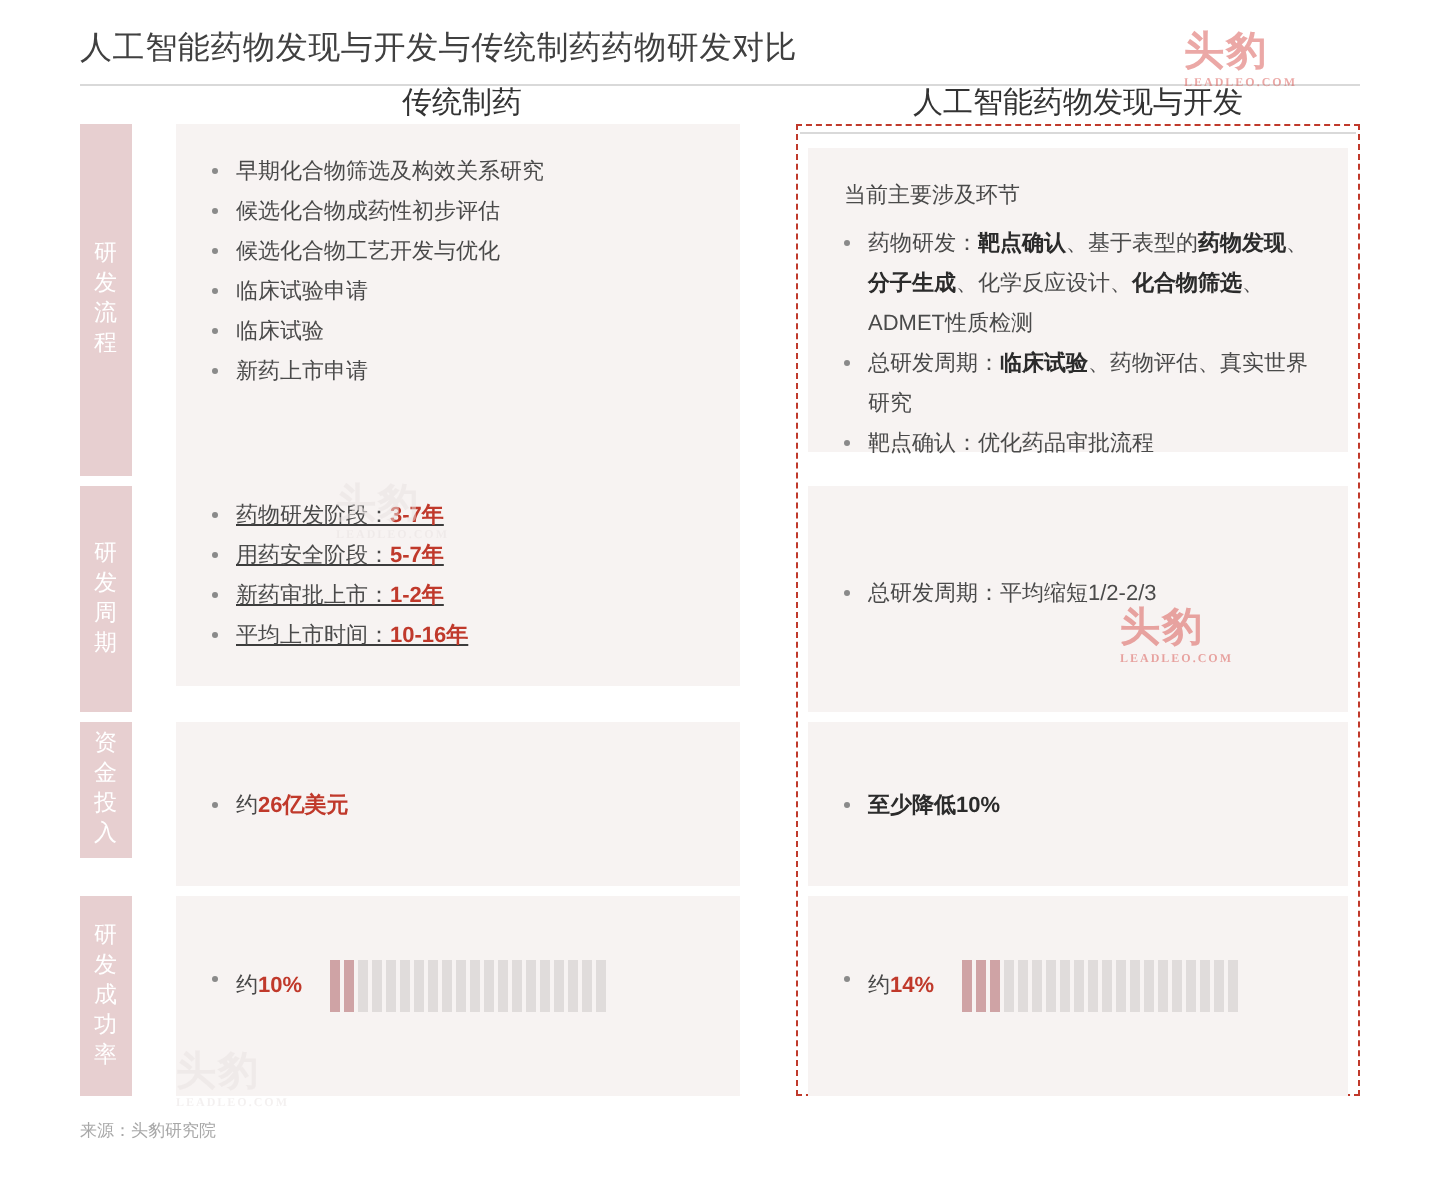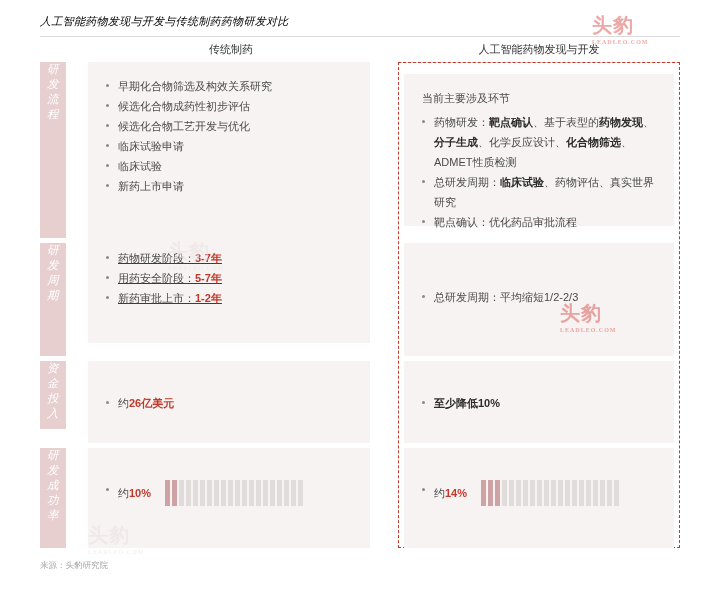--- a/index.html
+++ b/index.html
@@ -17,61 +17,59 @@
   }
 
   
   .title-wrap {
     position: absolute;
     left: 40px;
     top: 14px;
     width: 640px;
   }
   .title-text {
-    font-size: 11px;
-    color: #000000;
+    font-size: 16px;
+    color: #404040;
     letter-spacing: 0.3px;
     padding-bottom: 7px;
-    font-style: italic;
   }
   .title-rule {
     height: 1px;
     background: #d9d9d9;
     width: 100%;
   }
 
   
   .col-head {
     position: absolute;
     top: 42px;
-    font-size: 11px;
+    font-size: 15px;
     color: #333;
     text-align: center;
   }
   .col-head .label { padding-bottom: 5px; }
   .col-head .rule { height: 1px; background: #d9d9d9; }
 
   #head-trad { left: 92px; width: 278px; }
   #head-ai   { left: 400px; width: 278px; }
 
   
   .rowlabel {
     position: absolute;
     left: 40px;
     width: 26px;
     background: #e7cfd0;
     color: #ffffff;
     font-size: 11.5px;
     line-height: 15px;
     display: flex;
-    align-items: flex-start;
+    align-items: center;
     justify-content: center;
     text-align: center;
     letter-spacing: 0.5px;
-    font-style: italic;
   }
   .rowlabel span {
     display: block;
     width: 14px;
     word-break: break-all;
   }
 
   
   .box-trad {
     position: absolute;
@@ -215,20 +213,21 @@
     <li>临床试验</li>
     <li>新药上市申请</li>
   </ul>
 </div>
 
 <div class="box-trad" style="top:230px;height:113px;padding-top:18px;text-decoration:underline;">
   <ul class="bl">
     <li><span>药物研发阶段：</span><span class="red">3-7年</span></li>
     <li><span>用药安全阶段：</span><span class="red">5-7年</span></li>
     <li><span>新药审批上市：</span><span class="red">1-2年</span></li>
+    <li><span>平均上市时间：</span><span class="red">10-16年</span></li>
   </ul>
 </div>
 
 <div class="box-trad" style="top:361px;height:82px;padding-top:32px;">
   <ul class="bl">
     <li><span>约</span><span class="red">26亿美元</span></li>
   </ul>
 </div>
 
 <div class="box-trad" style="top:448px;height:100px;padding-top:32px;">

